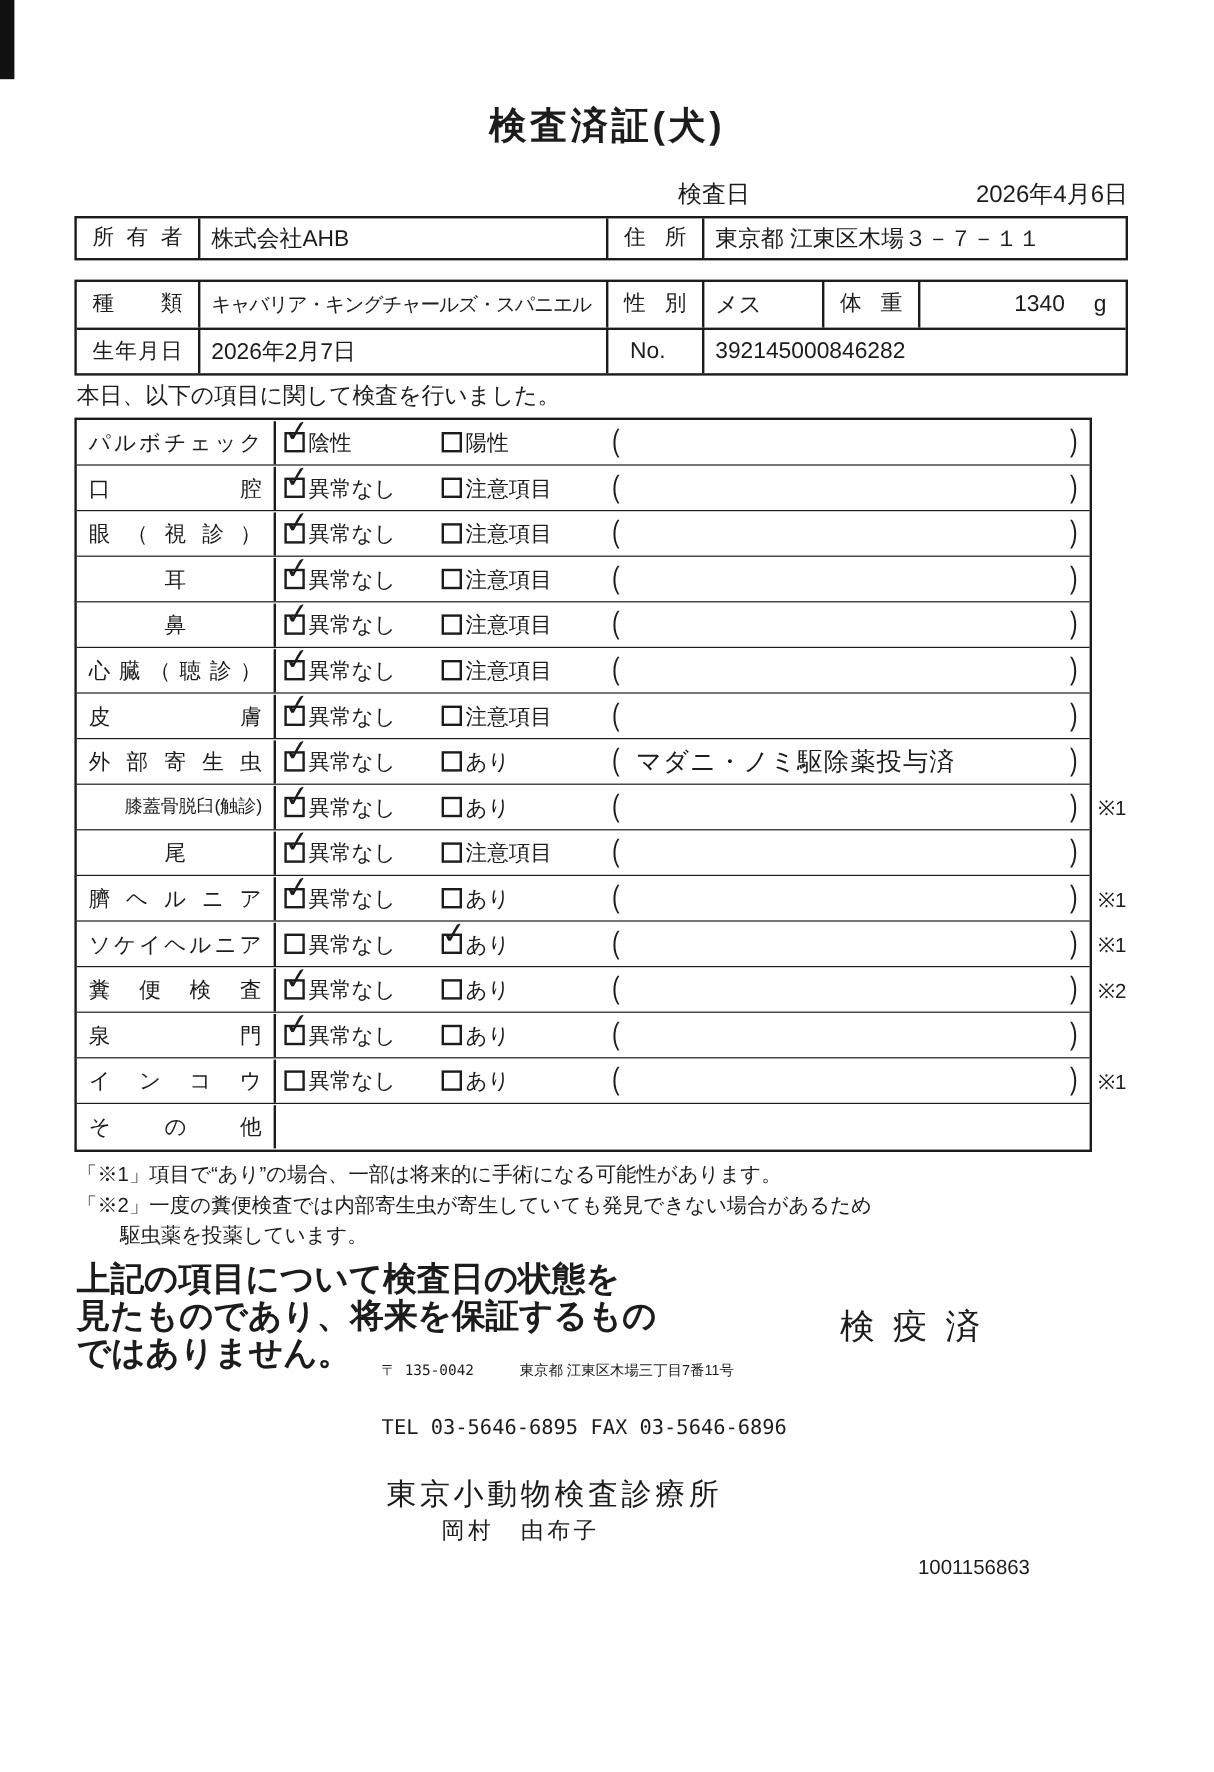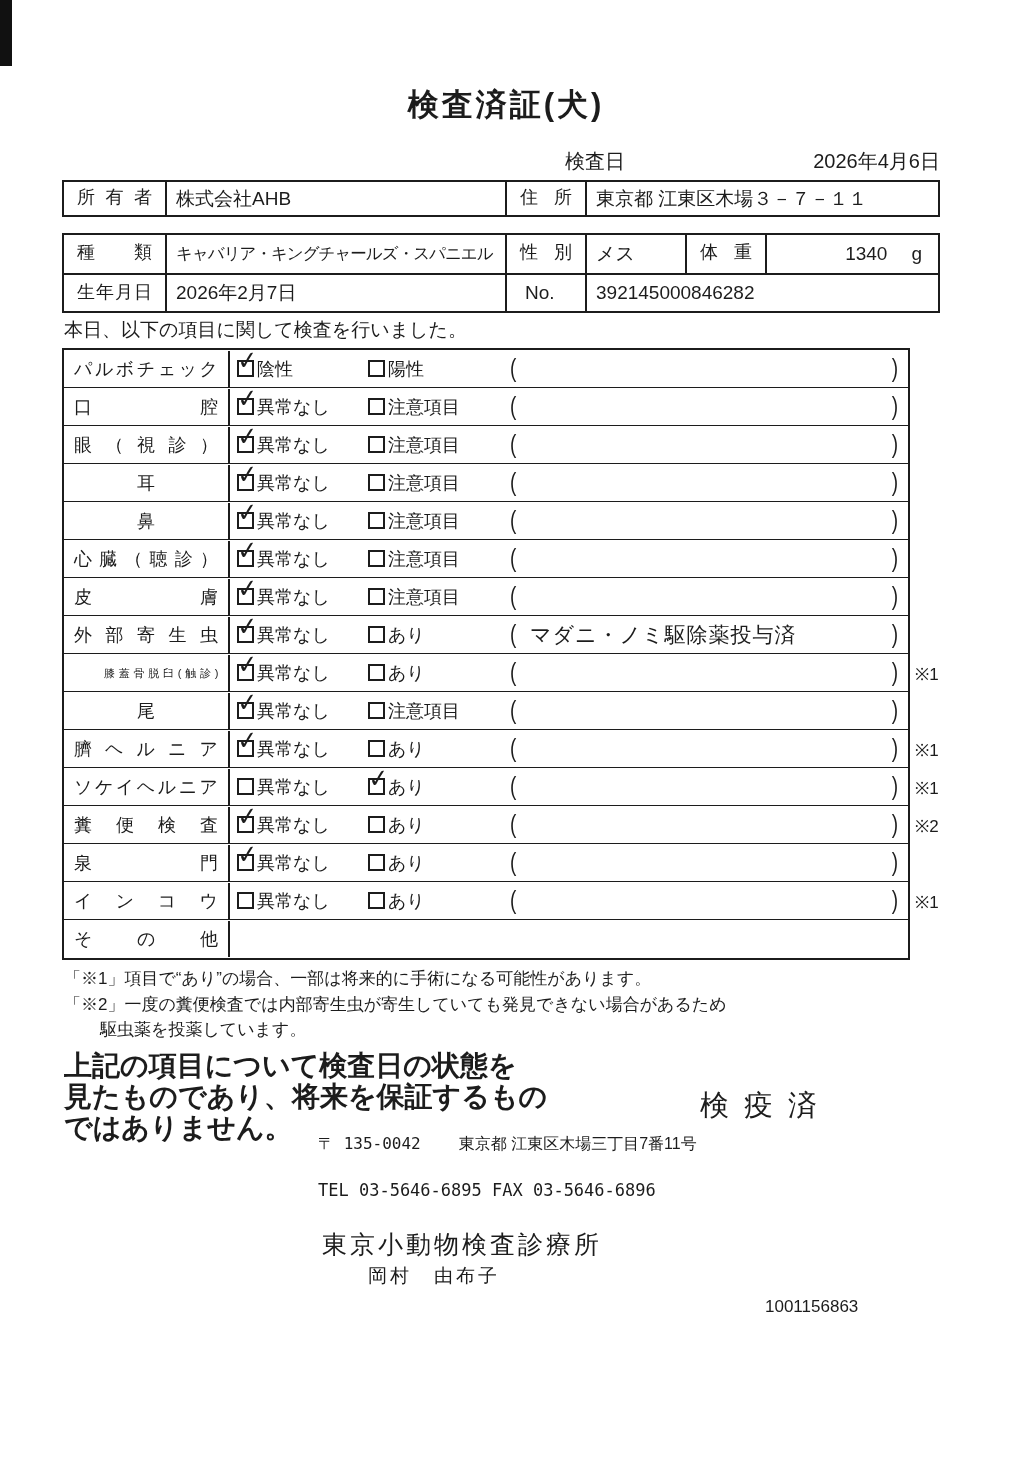--- a/index.html
+++ b/index.html
@@ -45,21 +45,21 @@
   
   .chk-table { position: absolute; top: 348px; left: 62px; width: 848px;
                box-sizing: border-box; border: 2px solid var(--ink); }
   .chk-row { display: flex; align-items: center; height: 38px; box-sizing: border-box;
              border-bottom: 1.5px solid var(--ink); position: relative; }
   .chk-row:last-child { border-bottom: none; }
   .chk-label { box-sizing: border-box; width: 166px; border-right: 2px solid var(--ink);
                padding: 0 10px; line-height: 36px; font-size: 18px; white-space: nowrap; overflow: hidden; }
   .chk-label.justify { text-align: justify; text-align-last: justify; }
   .chk-label.center { text-align: center; }
-  .chk-label.long { font-size: 11px; letter-spacing: -0.5px; padding-left: 40px; }
+  .chk-label.long { font-size: 15px; letter-spacing: -0.5px; padding-left: 40px; }
   .chk-opt { display: flex; align-items: center; box-sizing: border-box; }
   .chk-opt.first { width: 138px; padding-left: 7px; }
   .chk-opt.second { width: 136px; }
   .cbox { width: 13px; height: 13px; border: 2px solid var(--ink); position: relative;
           margin-right: 3px; flex: none; }
   .tick { position: absolute; left: -2px; top: -14px; font-size: 25px; line-height: 1;
           color: var(--ink); transform: rotate(-6deg); }
   .opt-label { font-size: 18px; white-space: nowrap; }
   .chk-paren { flex: 1; position: relative; }
   .p-open, .p-close { position: absolute; top: 50%; transform: translateY(-50%) scaleY(1.35);
@@ -73,21 +73,21 @@
 
   .footnotes { position: absolute; top: 966px; left: 64px; font-size: 17px; line-height: 25.5px; }
   .fn-indent { padding-left: 36px; }
 
   .disclaimer { position: absolute; top: 1050px; left: 64px; font-size: 28px;
                 font-weight: bold; line-height: 31px; }
   .stamp { position: absolute; top: 1086px; left: 700px; font-size: 29px; letter-spacing: 15px;
            white-space: nowrap; }
 
   .postal-line { position: absolute; top: 1134px; left: 318px; display: flex; gap: 38px;
-                 font-size: 16px; align-items: center; }
+                 font-size: 12px; align-items: center; }
   .mono { font-family: "DejaVu Sans Mono", monospace; }
   .tel-line { position: absolute; top: 1180px; left: 318px; font-size: 17px;
               font-family: "DejaVu Sans Mono", monospace; }
   .clinic-name { position: absolute; top: 1228px; left: 322px; font-size: 25px; letter-spacing: 3px; }
   .vet-name { position: absolute; top: 1263px; left: 368px; font-size: 19px; letter-spacing: 3px; }
   .serial { position: absolute; top: 1297px; left: 765px; font-size: 17px; }
 </style>
 </head>
 <body>
 

